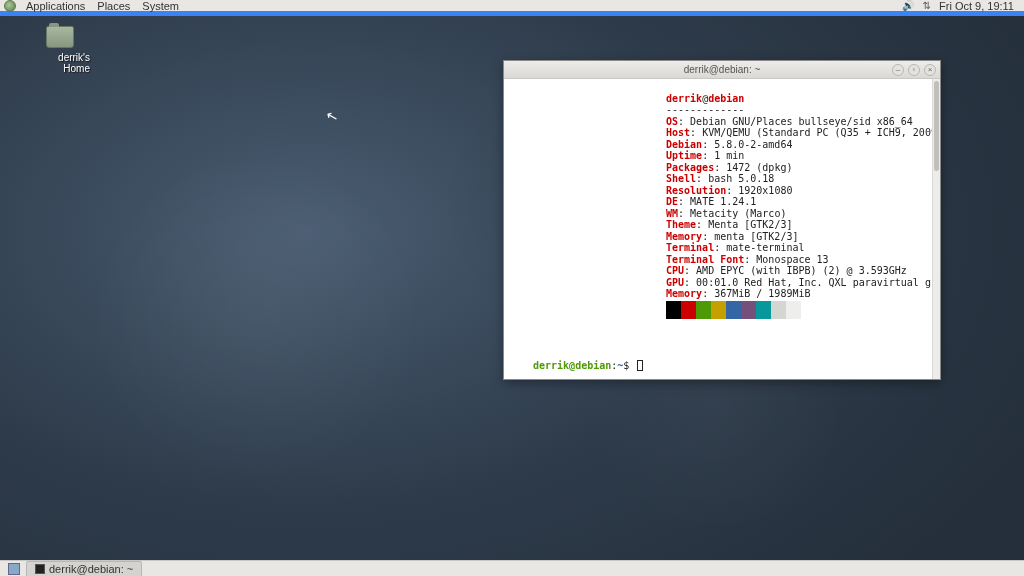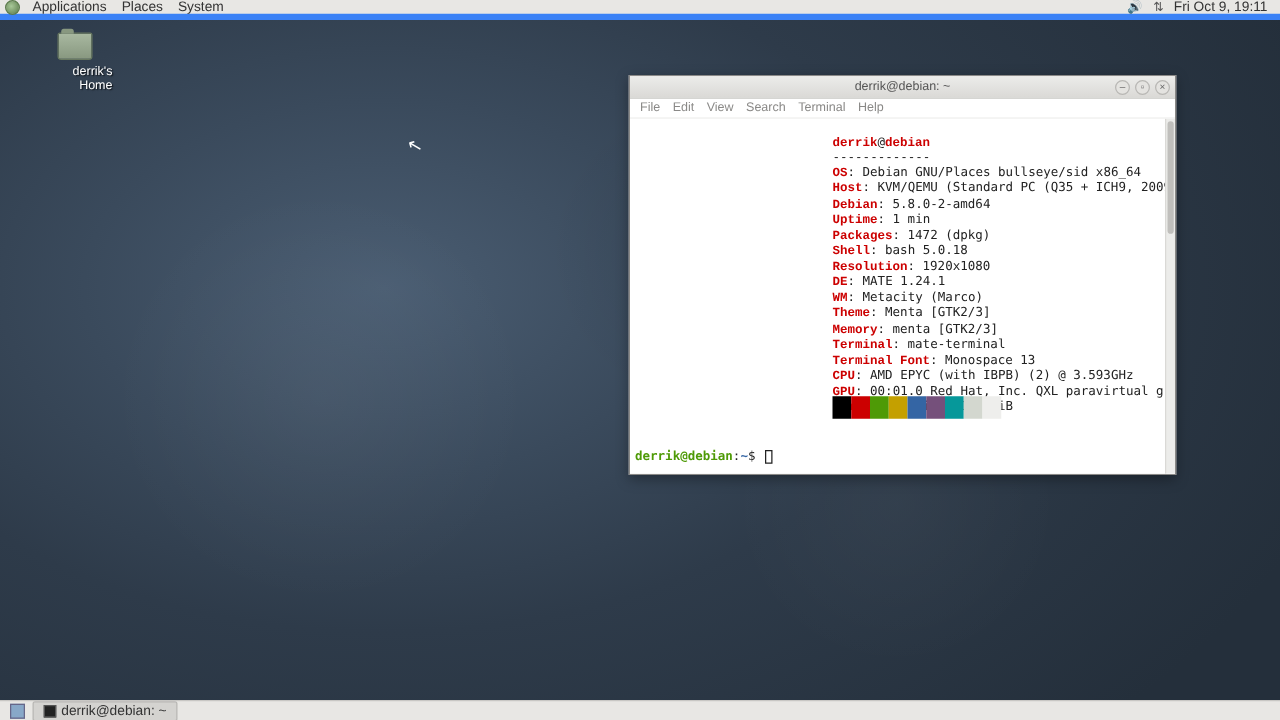--- a/index.html
+++ b/index.html
@@ -107,22 +107,22 @@
   color: #222; overflow: hidden; position: relative; white-space: pre;
 }
 .scrollbar {
   position: absolute; right: 0; top: 0; bottom: 0; width: 8px;
   background: #ececea; border-left: 1px solid #dad9d6;
 }
 .scrollbar-thumb {
   position: absolute; left: 1px; right: 1px; top: 2px; height: 90px;
   background: #c0bfbc; border-radius: 3px;
 }
-.red { color: #cc0000; font-weight: bold; font-family: Liberation Mono, monospace; }
-.grn { color: #4e9a06; font-weight: bold; }
+.red { color: #cc0000; font-weight: bold; }
+.grn { color: #4e9a06; font-weight: bold; margin-left: 25px; }
 .blu { color: #3465a4; font-weight: bold; }
 .ascii-logo { position: absolute; top: 2px; left: 4px; color: #cc0000; font-weight: bold; }
 .info-block { position: absolute; top: 2px; left: 162px; }
 .colors-row { position: absolute; left: 162px; top: 222px; height: 18px; display: flex; }
 .swatch { width: 15px; height: 18px; }
 .prompt-line { position: absolute; left: 4px; bottom: 8px; }
 .cursor {
   display: inline-block; width: 6px; height: 11px;
   border: 1px solid #222; vertical-align: text-bottom; margin-left: 2px;
 }
@@ -157,28 +157,20 @@
 </div>
 
 <div class="terminal">
   <div class="titlebar">
     <span>derrik@debian: ~</span>
     <div class="win-controls">
       <div class="win-btn">–</div>
       <div class="win-btn">▫</div>
       <div class="win-btn">×</div>
     </div>
-  </div>
-  <div class="menubar">
-    <span>File</span>
-    <span>Edit</span>
-    <span>View</span>
-    <span>Search</span>
-    <span>Terminal</span>
-    <span>Help</span>
   </div>
   <div class="term-body">
     <div class="info-block">
 <span class="red">derrik</span>@<span class="red">debian</span>
 <span>-------------</span>
 <span class="red">OS</span><span>: Debian GNU/Places bullseye/sid x86_64</span>
 <span class="red">Host</span><span>: KVM/QEMU (Standard PC (Q35 + ICH9, 2009) pc</span>
 <span class="red">Debian</span><span>: 5.8.0-2-amd64</span>
 <span class="red">Uptime</span><span>: 1 min</span>
 <span class="red">Packages</span><span>: 1472 (dpkg)</span>

